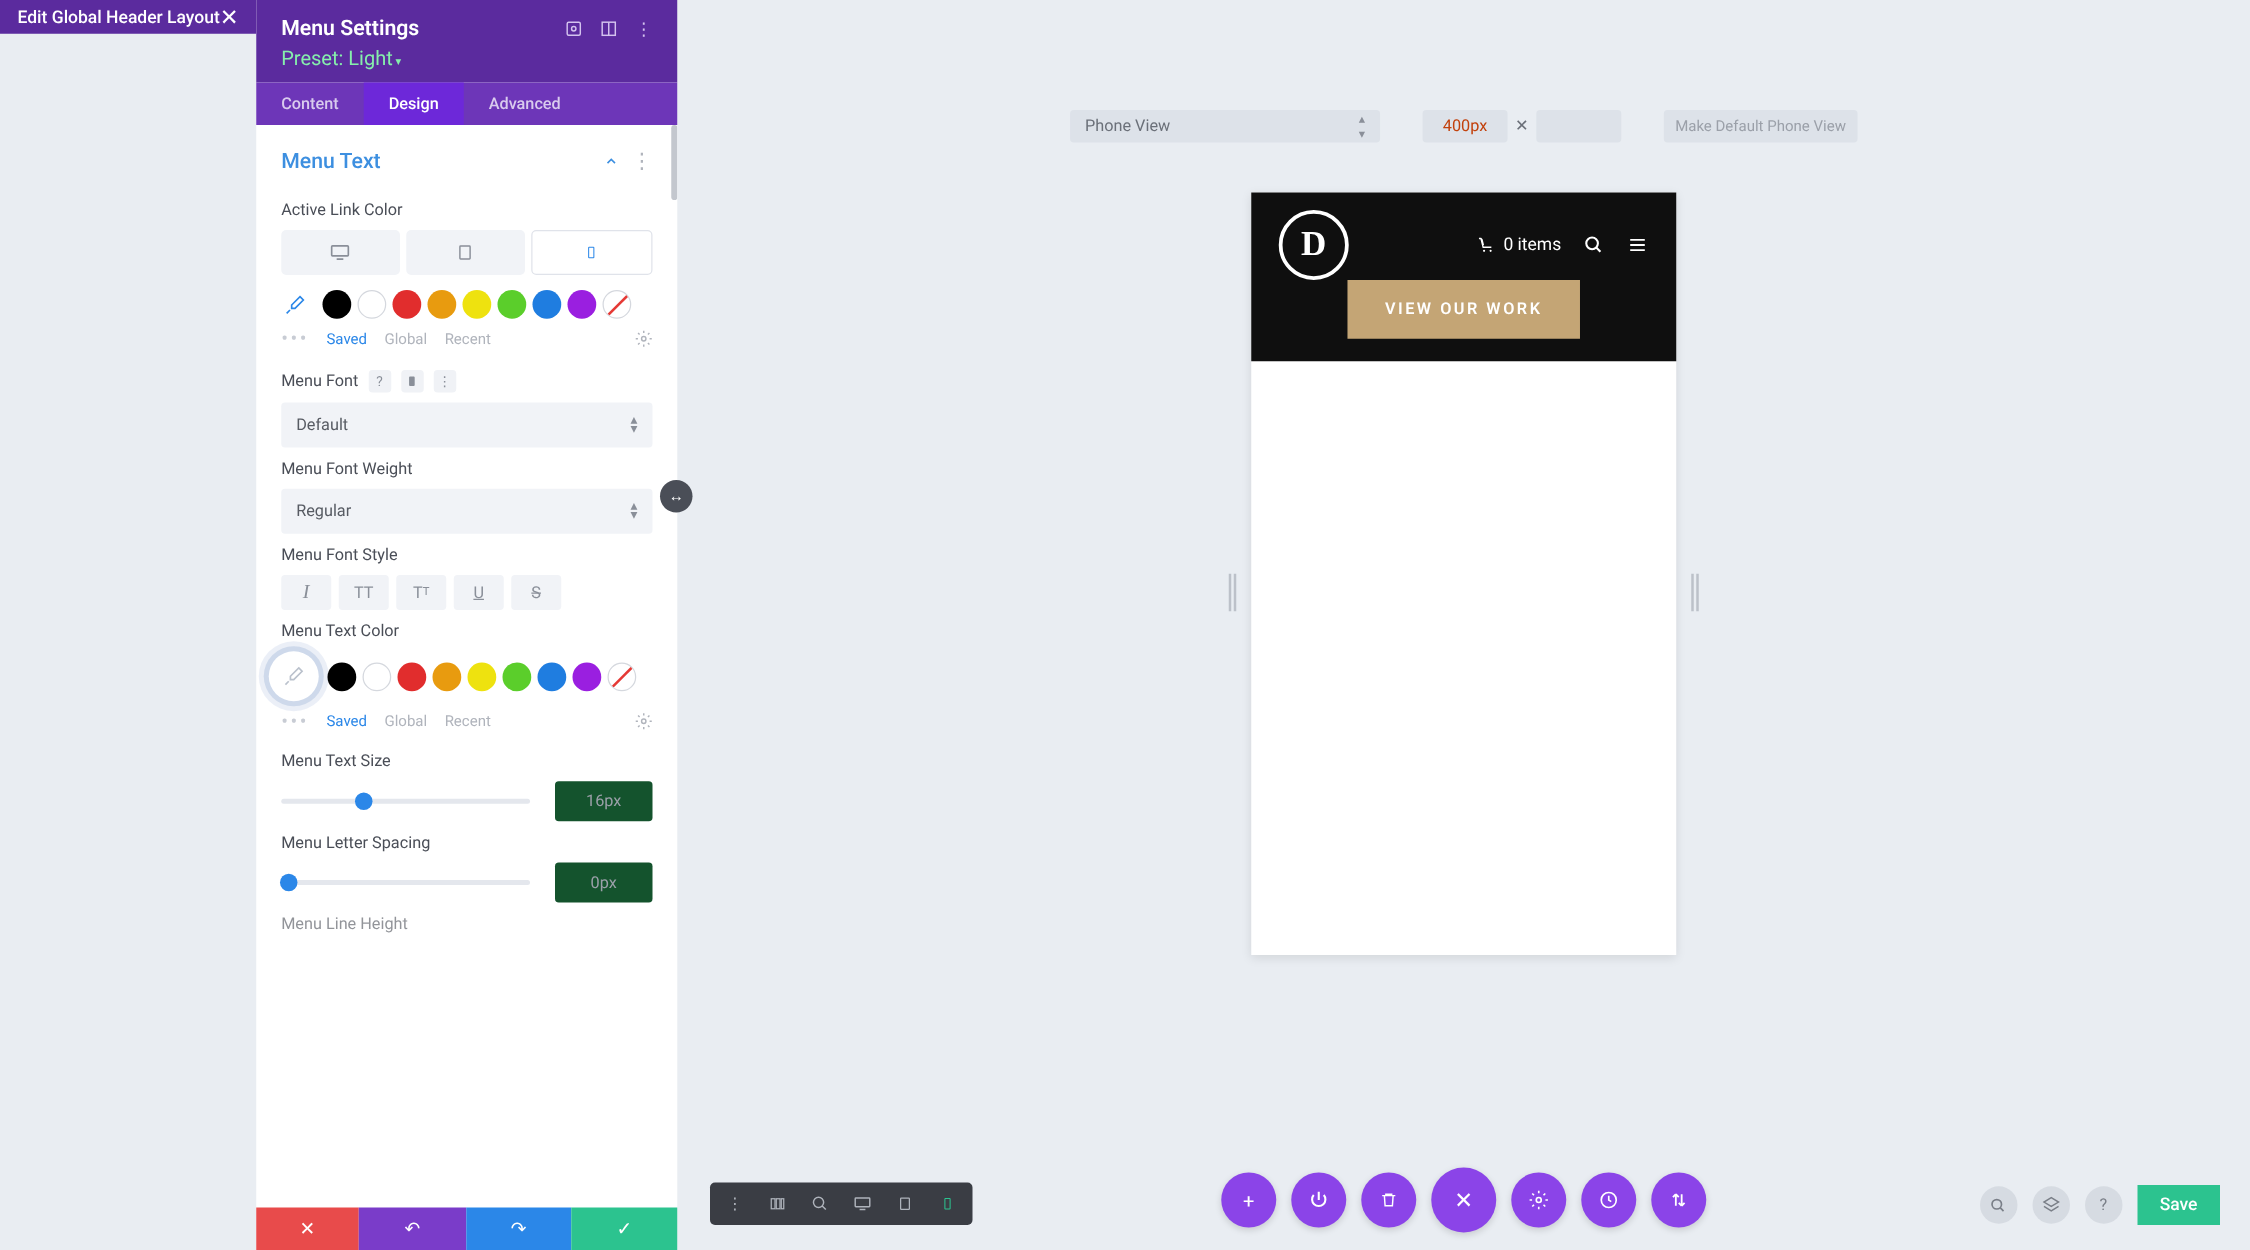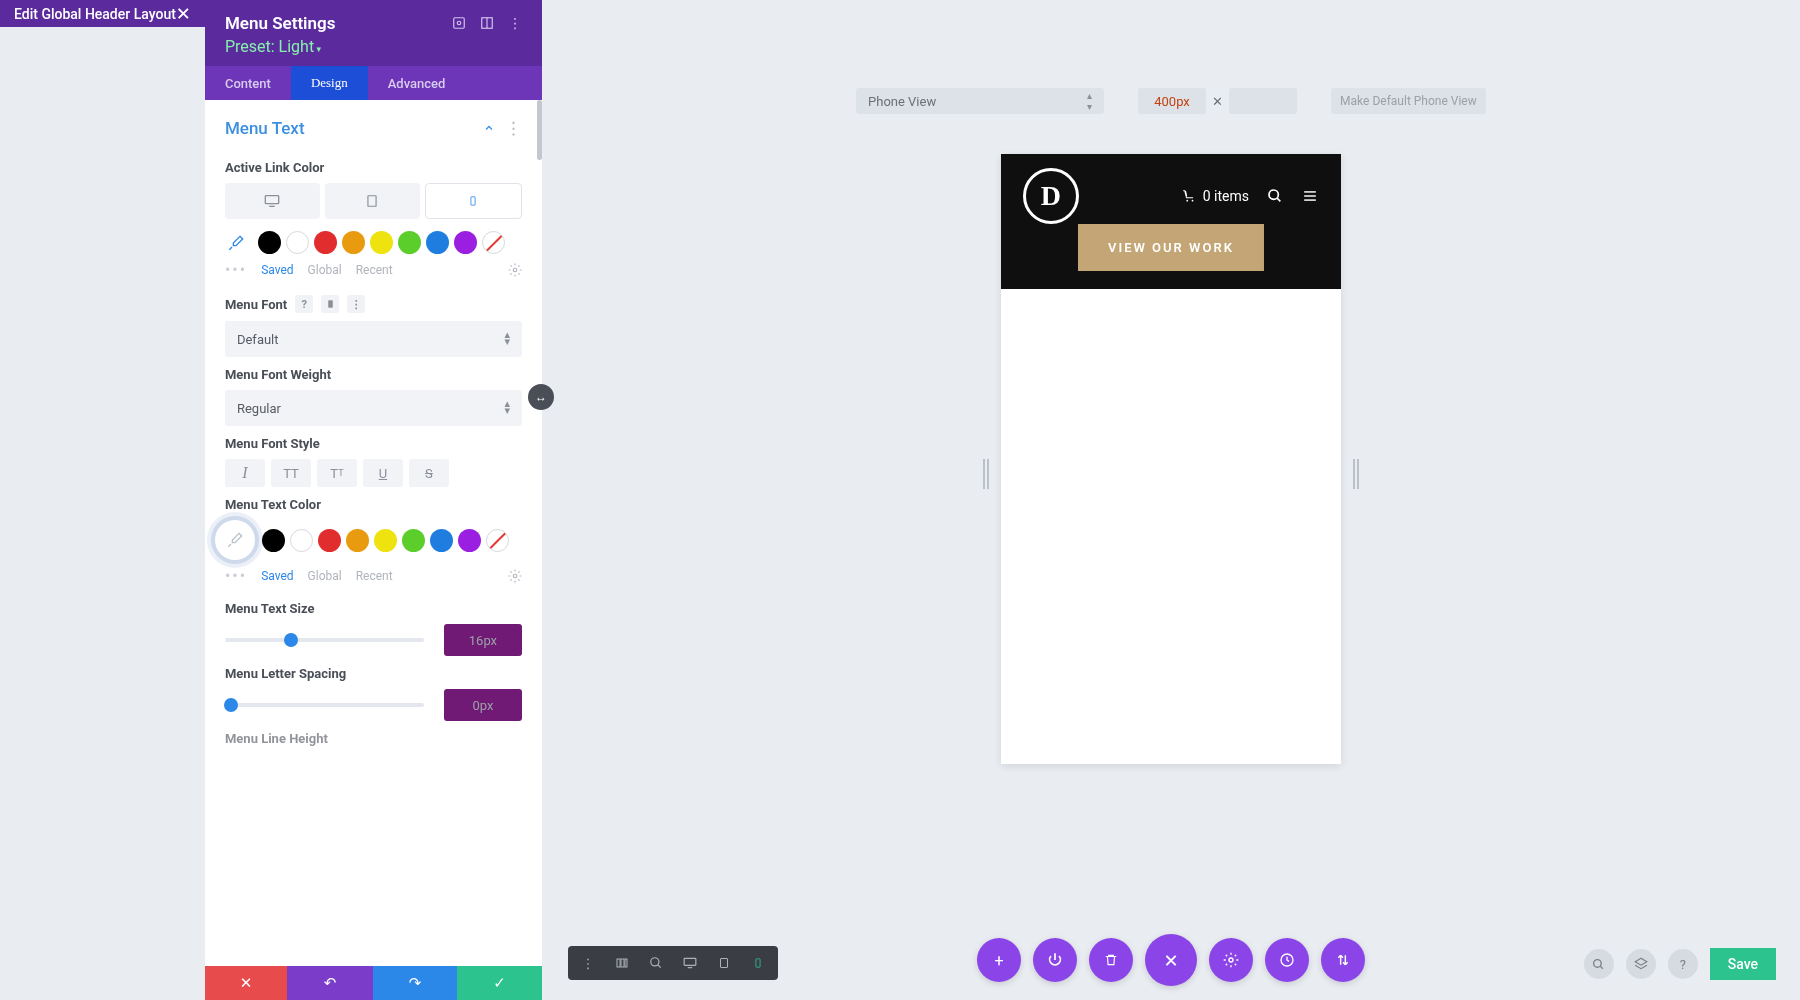--- a/index.html
+++ b/index.html
@@ -11,26 +11,26 @@
 .sidebar { width: 337px; background: #fff; display: flex; flex-direction: column; position: relative; }
 .sidebar-header { background: #5b2b9e; color: #fff; padding: 13px 20px 10px; }
 .sh-row { display: flex; align-items: center; justify-content: space-between; }
 .sh-title { font-size: 17px; font-weight: 600; }
 .sh-icons { display: flex; gap: 14px; align-items: center; color: #d4c3ef; font-size: 14px; }
 .sh-icons > * { cursor: pointer; }
 .preset-row { font-size: 16px; color: #86efac; margin-top: 4px; cursor: pointer; }
 .preset-row::after { content: " ▾"; font-size: 9px; }
 .tabs { display: flex; background: #6d36b8; height: 34px; }
 .tab { flex: 0 0 auto; padding: 0 20px; display: flex; align-items: center; color: #d9cbee; font-size: 13px; font-weight: 500; cursor: pointer; }
-.tab.active { background: #1d4ed8; color: #fff; font-family: Liberation Serif, serif; }
+.tab.active { background: #6d28d9; color: #fff; }
 .panel { flex: 1; overflow-y: auto; padding: 12px 20px 0; position: relative; }
 .section-title { display: flex; align-items: center; justify-content: space-between; color: #3d8fe0; font-size: 17px; font-weight: 500; padding: 6px 0 12px; }
 .section-caret { color: #3d8fe0; display: flex; gap: 10px; align-items: center; }
 .section-caret .dots { color: #b0b4bc; }
-.label { font-size: 13px; font-weight: 700; color: #4a4e57; margin: 10px 0 8px; display: flex; align-items: center; gap: 8px; }
+.label { font-size: 13px; font-weight: 400; color: #4a4e57; margin: 10px 0 8px; display: flex; align-items: center; gap: 8px; }
 .label .mini-icons { display: flex; gap: 8px; color: #8a8f99; }
 .label .mini-icons span { width: 18px; height: 18px; display: inline-flex; align-items: center; justify-content: center; background: #f0f2f6; border-radius: 3px; font-size: 11px; }
 .device-row { display: flex; gap: 5px; margin-bottom: 12px; }
 .device-btn { flex: 1; height: 36px; background: #f1f3f7; border-radius: 4px; display: flex; align-items: center; justify-content: center; color: #8a8f99; cursor: pointer; }
 .device-btn.active { background: #fff; border: 1px solid #e0e3ea; color: #2b87e8; }
 .swatch-row { display: flex; gap: 5px; align-items: center; margin-bottom: 6px; flex-wrap: wrap; }
 .eyedrop { width: 22px; height: 22px; color: #2b87e8; display: flex; align-items: center; justify-content: center; cursor: pointer; margin-right: 6px; }
 .eyedrop.glow { width: 40px; height: 40px; border-radius: 50%; box-shadow: 0 0 0 4px rgba(120,150,200,0.25), 0 0 0 8px rgba(120,150,200,0.15); background: #fff; margin-left: -10px; margin-right: 2px; color: #bac1cc; }
 .swatch { width: 23px; height: 23px; border-radius: 50%; cursor: pointer; flex-shrink: 0; }
 .swatch.white { border: 1px solid #d5d8de; }
@@ -42,21 +42,21 @@
 .tab-row .tlink.active { color: #2b87e8; }
 .tab-row .gear { color: #b0b4bc; margin-left: auto; cursor: pointer; }
 .select { background: #f1f3f7; border-radius: 3px; height: 36px; display: flex; align-items: center; justify-content: space-between; padding: 0 12px; font-size: 13px; color: #575b63; cursor: pointer; margin-bottom: 8px; }
 .select .sel-caret { font-size: 11px; color: #8a8f99; line-height: 0.6; }
 .style-row { display: flex; gap: 6px; margin-bottom: 8px; }
 .style-btn { width: 40px; height: 28px; background: #f1f3f7; border-radius: 3px; display: flex; align-items: center; justify-content: center; color: #8a8f99; font-size: 13px; cursor: pointer; }
 .style-btn.i { font-style: italic; font-family: serif; font-size: 16px; }
 .slider-row { display: flex; align-items: center; gap: 20px; margin-bottom: 10px; }
 .slider { flex: 1; height: 4px; background: #e4e7ed; border-radius: 2px; position: relative; cursor: pointer; }
 .slider .thumb { position: absolute; top: 50%; transform: translate(-50%,-50%); width: 14px; height: 14px; border-radius: 50%; background: #2b87e8; }
-.slider-val { width: 78px; height: 32px; background: #701a75; border-radius: 3px; display: flex; align-items: center; justify-content: center; font-size: 13px; color: #9ba0a9; }
+.slider-val { width: 78px; height: 32px; background: #14532d; border-radius: 3px; display: flex; align-items: center; justify-content: center; font-size: 13px; color: #9ba0a9; }
 .drag-handle { position: absolute; right: -12px; top: 384px; width: 26px; height: 26px; border-radius: 50%; background: #4a4e57; color: #fff; display: flex; align-items: center; justify-content: center; font-size: 12px; cursor: ew-resize; z-index: 10; }
 .footer-actions { display: flex; height: 34px; }
 .fa-btn { flex: 1; display: flex; align-items: center; justify-content: center; color: #fff; cursor: pointer; font-size: 15px; }
 .fa-cancel { background: #e84b4b; flex: 0 0 82px; }
 .fa-undo { background: #7a3cc9; flex: 0 0 86px; }
 .fa-redo { background: #2b87e8; flex: 0 0 84px; }
 .fa-ok { background: #2cc38f; }
 .canvas { flex: 1; position: relative; background: #e9edf2; }
 .top-controls { position: absolute; top: 88px; left: 50%; transform: translateX(-50%); display: flex; gap: 34px; align-items: center; }
 .tc-select { width: 248px; height: 26px; background: #dde2e9; border-radius: 3px; display: flex; align-items: center; justify-content: space-between; padding: 0 12px; font-size: 13px; color: #6b7079; cursor: pointer; }

